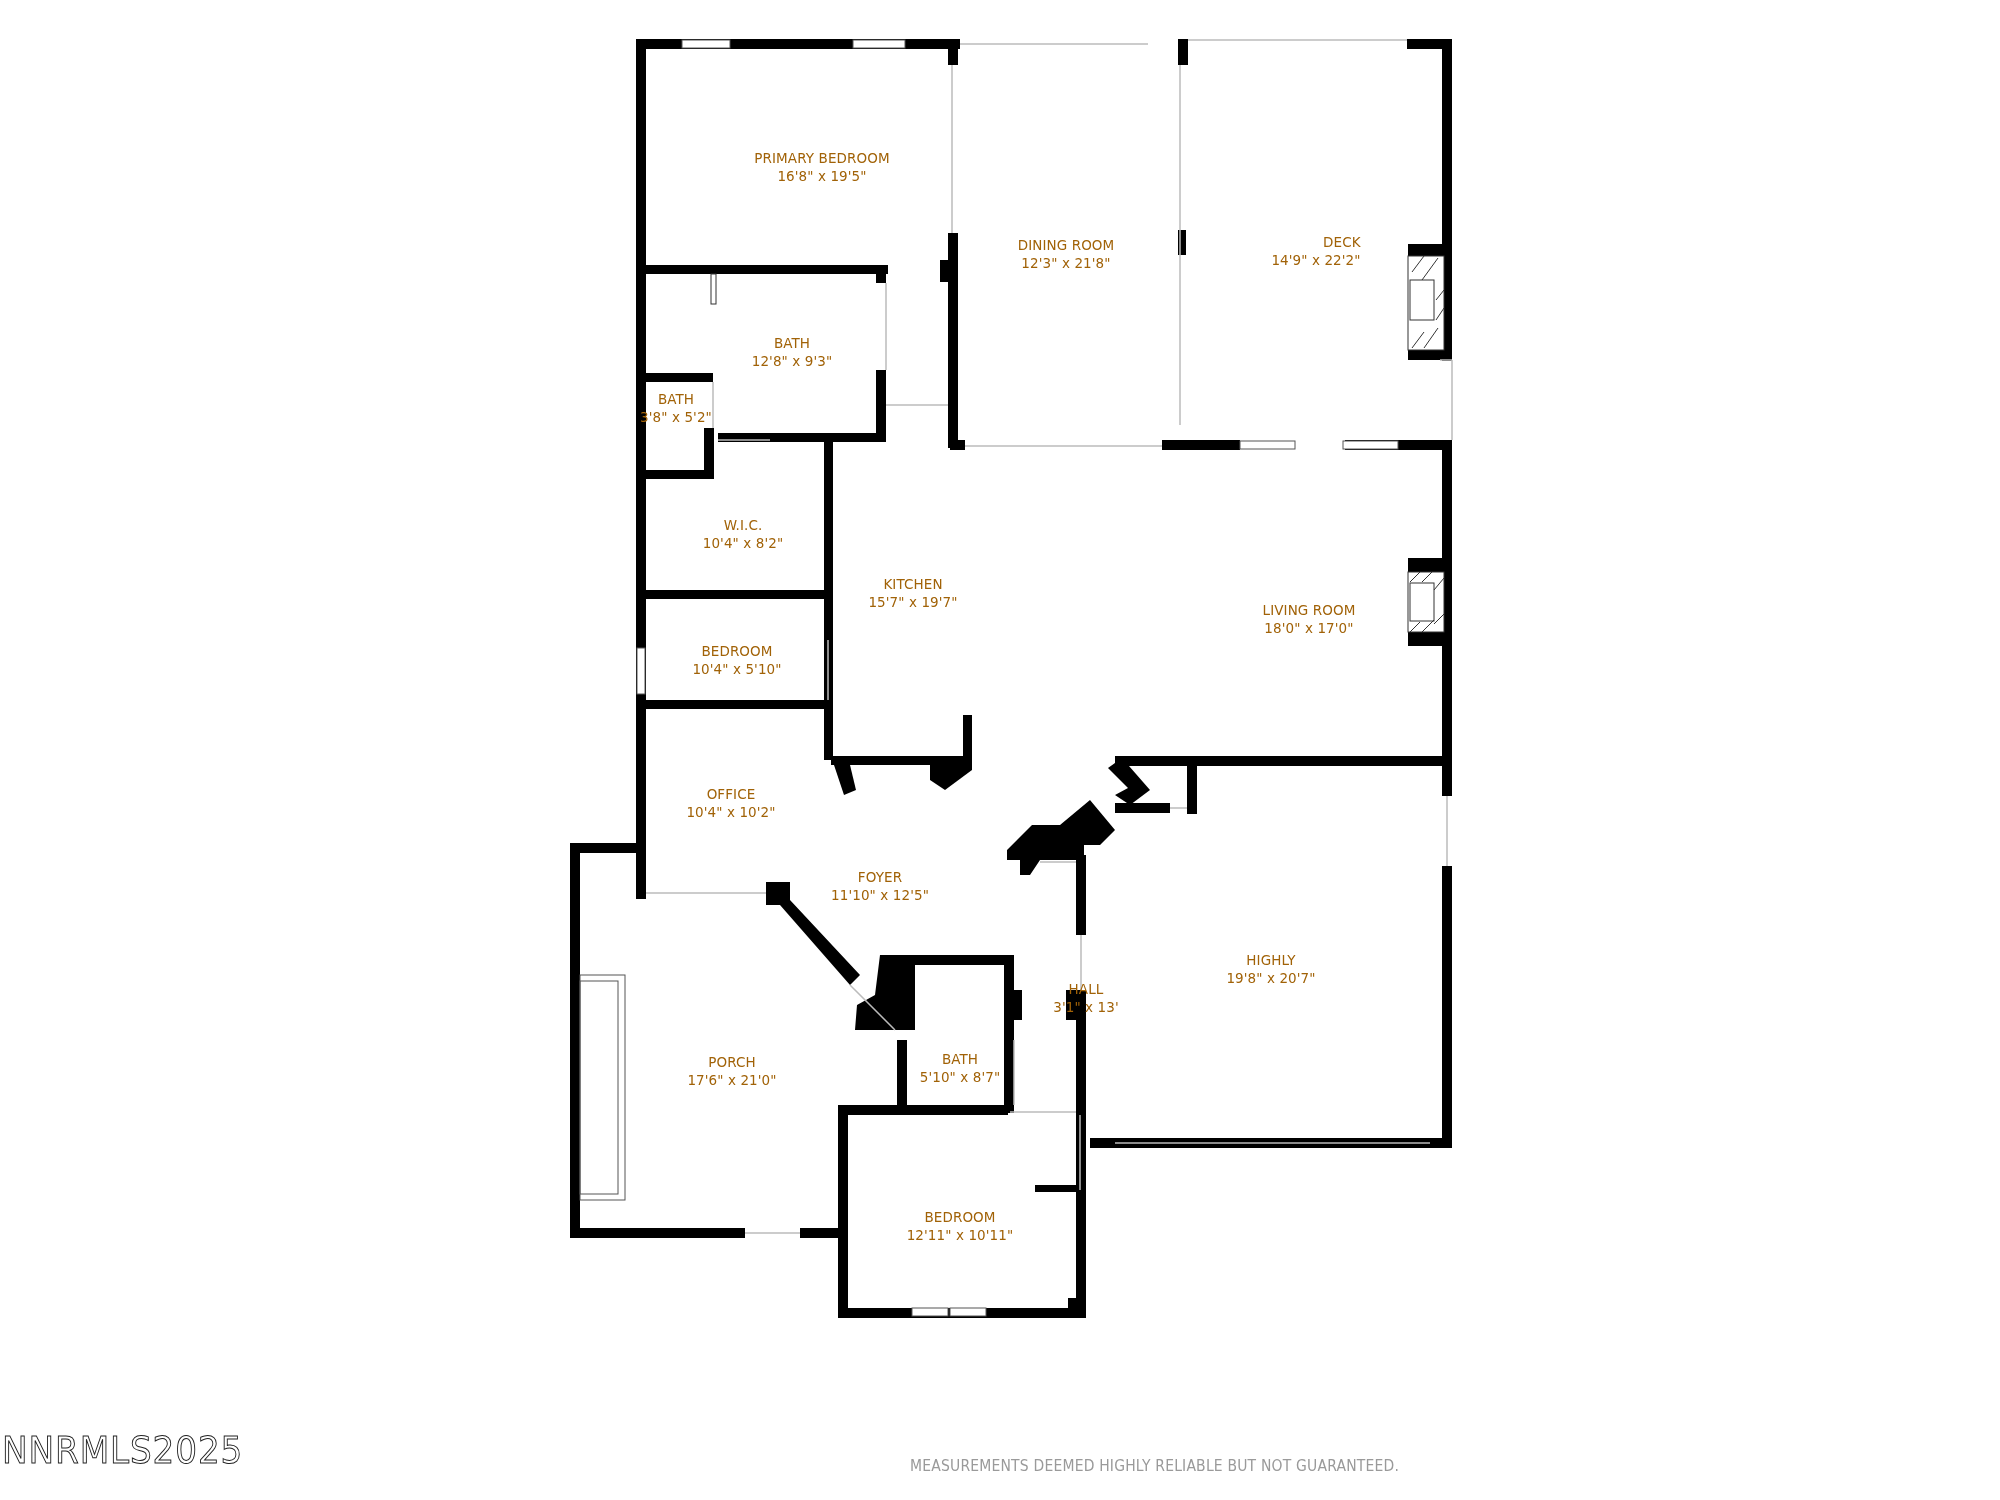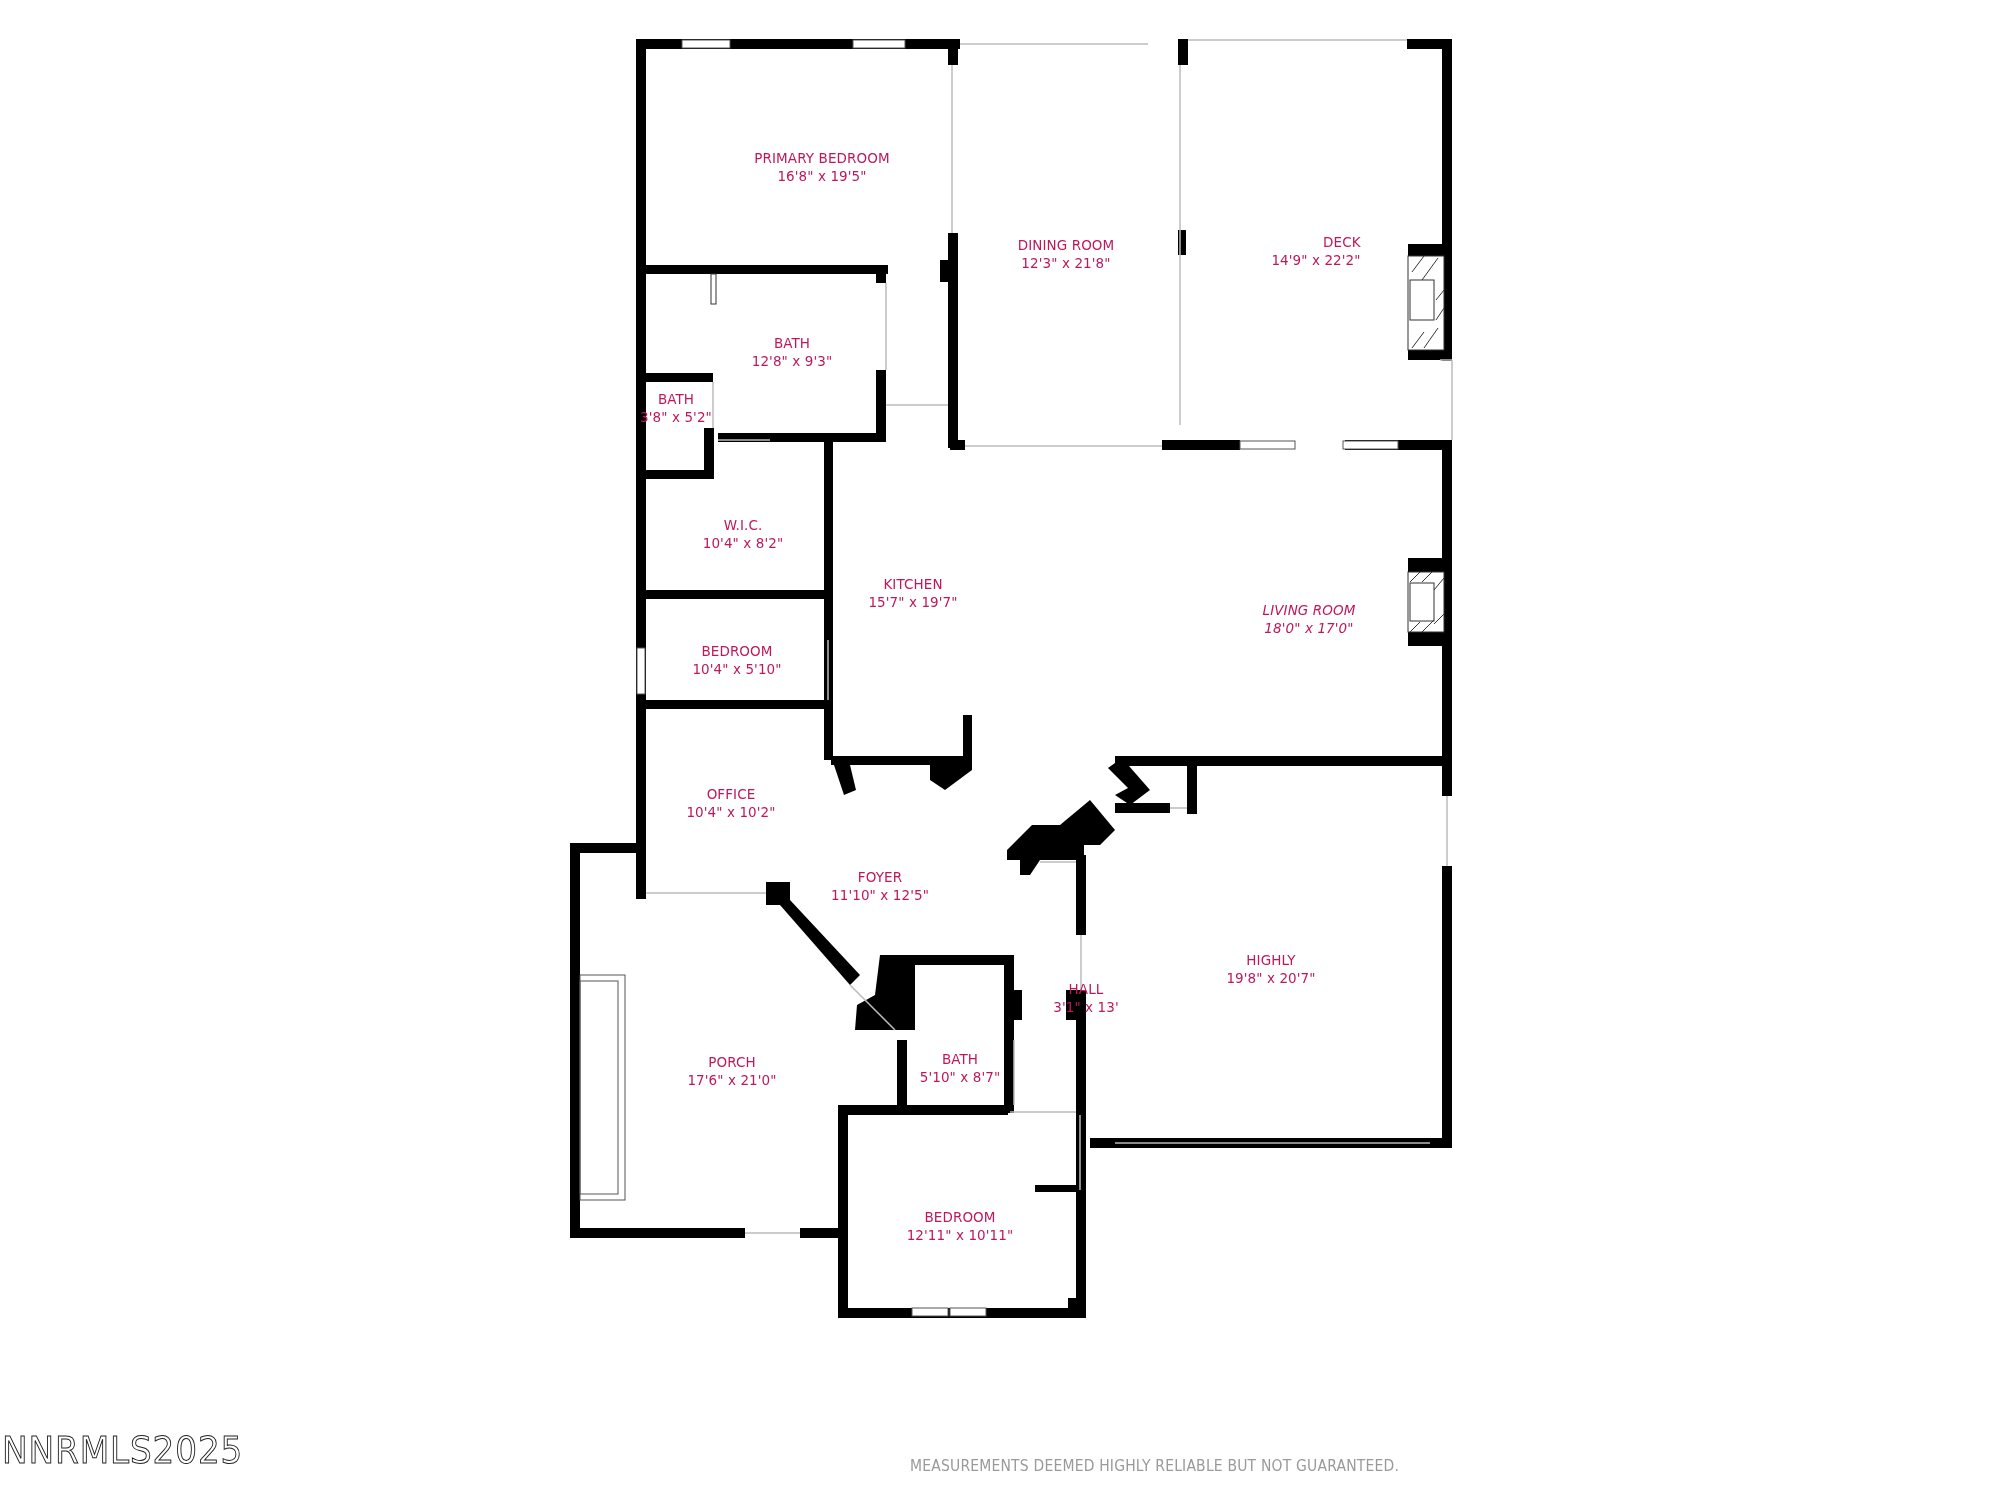--- a/index.html
+++ b/index.html
@@ -1,20 +1,20 @@
 <!DOCTYPE html>
 <html><head>
 <meta charset="utf-8">
 <style>
   html, body { margin:0; padding:0; background:#ffffff; }
   body { width:2000px; height:1500px; position:relative; overflow:hidden;
          font-family:"Liberation Sans", "DejaVu Sans", sans-serif; }
   #plan { position:absolute; left:0; top:0; width:2000px; height:1500px; }
   .room-label { position:absolute; transform:translate(-50%,-50%); text-align:center;
-                color:#be185d; font-size:13.5px; line-height:18px; white-space:nowrap;
+                color:#a16207; font-size:13.5px; line-height:18px; white-space:nowrap;
                 font-family:"DejaVu Sans", sans-serif; letter-spacing:0.1px; }
   .room-label .name, .room-label .dim { display:block; }
   .watermark { position:absolute; left:2px; top:1428px; font-size:38px; letter-spacing:1px;
                color:#fff; -webkit-text-stroke:1px #222; font-family:"DejaVu Sans", sans-serif;
                font-weight:normal; transform:scaleX(0.9); transform-origin:left top; }
   .disclaimer { position:absolute; left:910px; top:1457px; font-size:15px; color:#9a9a9a;
                 font-family:"DejaVu Sans", sans-serif; letter-spacing:0.2px; transform:scaleX(0.93);
                 transform-origin:left top; }
 </style>
 </head>
@@ -177,21 +177,21 @@
   <span class="dim">3'8" x 5'2"</span>
 </div>
 <div class="room-label" style="left:743px;top:534px;">
   <span class="name">W.I.C.</span>
   <span class="dim">10'4" x 8'2"</span>
 </div>
 <div class="room-label" style="left:913px;top:593px;">
   <span class="name">KITCHEN</span>
   <span class="dim">15'7" x 19'7"</span>
 </div>
-<div class="room-label" style="left:1309px;top:619px;font-style:italic;">
+<div class="room-label" style="left:1309px;top:619px;">
   <span class="name">LIVING ROOM</span>
   <span class="dim">18'0" x 17'0"</span>
 </div>
 <div class="room-label" style="left:737px;top:660px;">
   <span class="name">BEDROOM</span>
   <span class="dim">10'4" x 5'10"</span>
 </div>
 <div class="room-label" style="left:731px;top:803px;">
   <span class="name">OFFICE</span>
   <span class="dim">10'4" x 10'2"</span>

